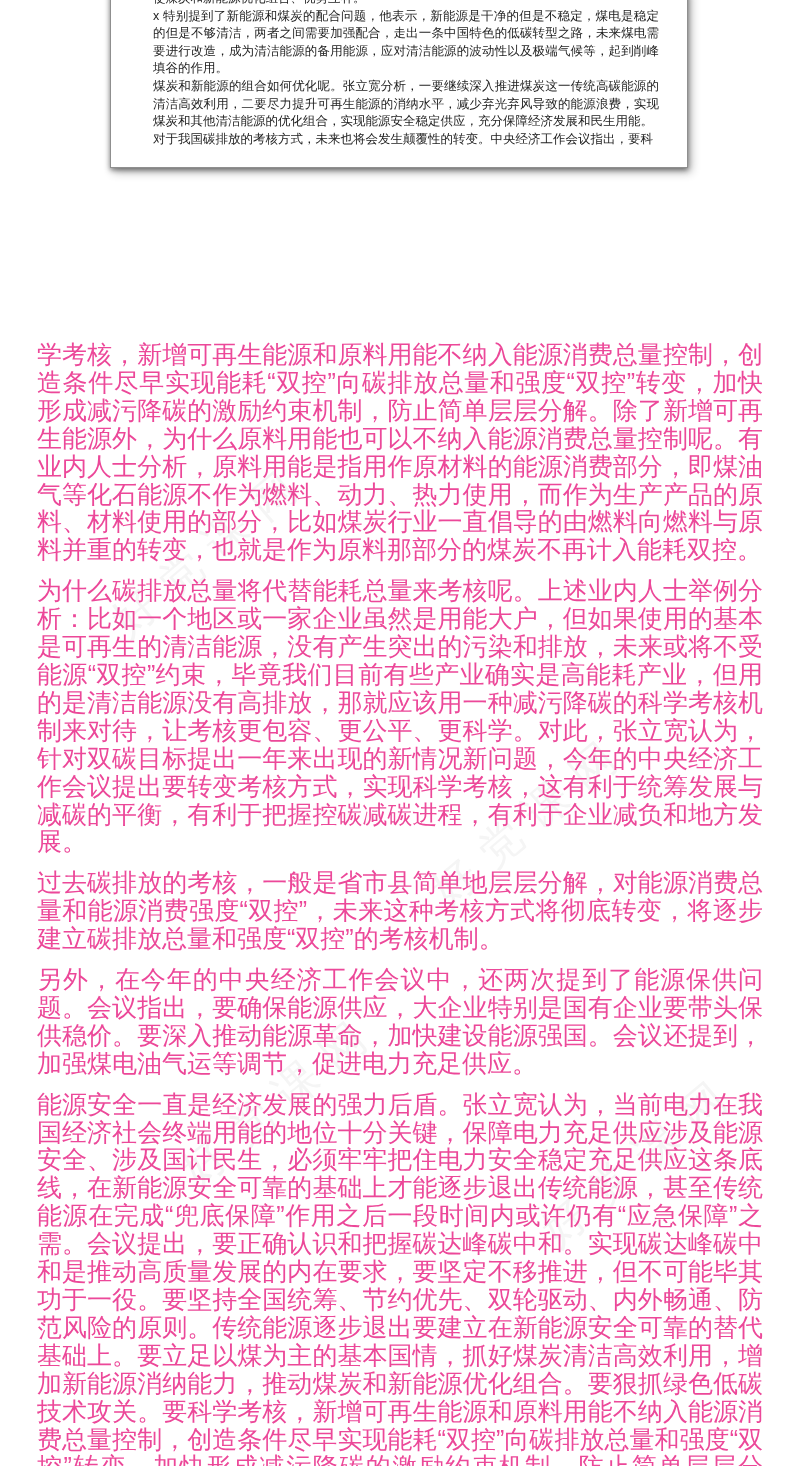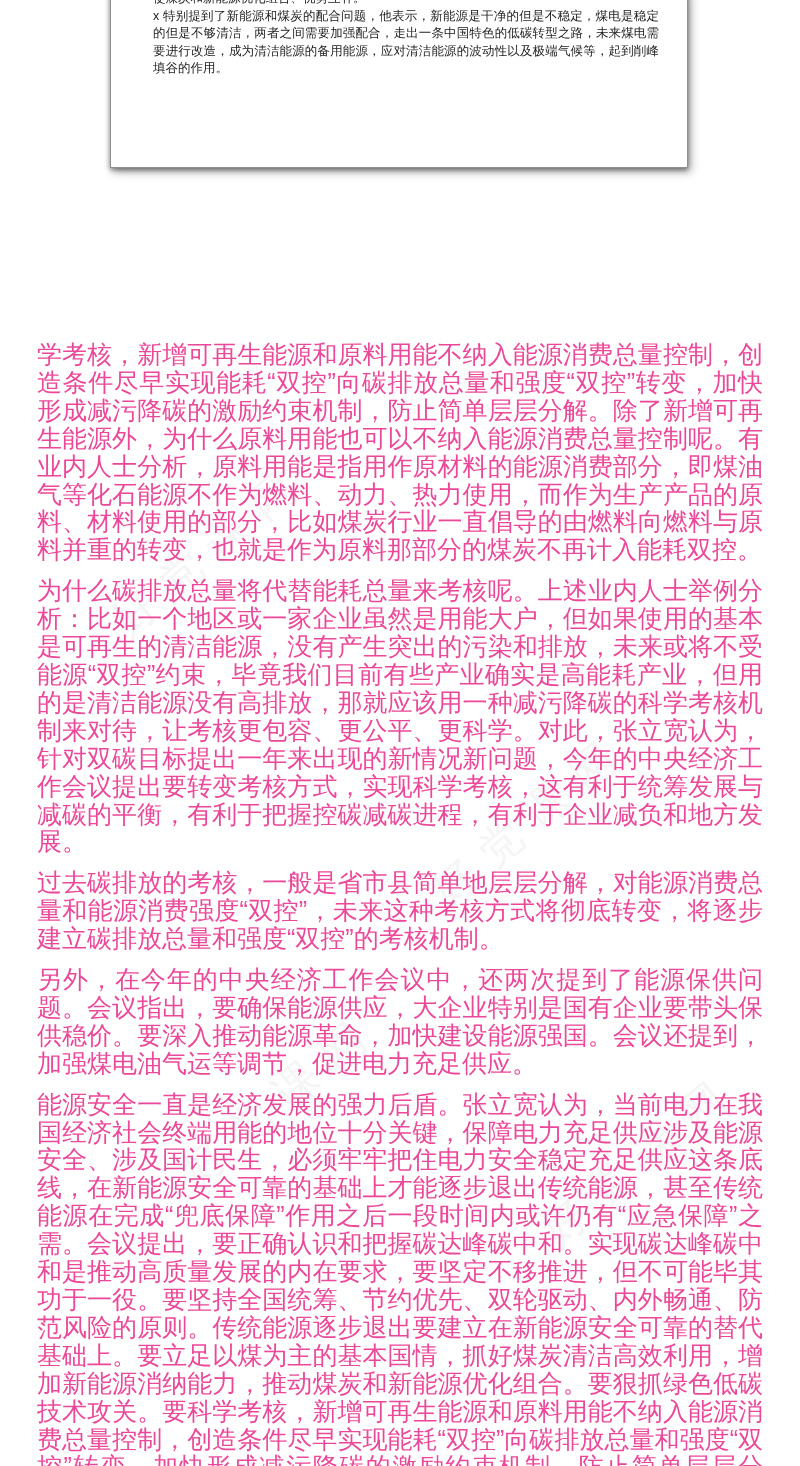--- a/index.html
+++ b/index.html
@@ -67,20 +67,22 @@
 </style>
 </head>
 <body>
 
 <div class="page">
 
   <div class="preview-card">
     <div class="inner">
       <p>使煤炭和新能源优化组合、优势互补。</p>
       <p>x 特别提到了新能源和煤炭的配合问题，他表示，新能源是干净的但是不稳定，煤电是稳定的但是不够清洁，两者之间需要加强配合，走出一条中国特色的低碳转型之路，未来煤电需要进行改造，成为清洁能源的备用能源，应对清洁能源的波动性以及极端气候等，起到削峰填谷的作用。</p>
+      <p>煤炭和新能源的组合如何优化呢。张立宽分析，一要继续深入推进煤炭这一传统高碳能源的清洁高效利用，二要尽力提升可再生能源的消纳水平，减少弃光弃风导致的能源浪费，实现煤炭和其他清洁能源的优化组合，实现能源安全稳定供应，充分保障经济发展和民生用能。</p>
+      <p>对于我国碳排放的考核方式，未来也将会发生颠覆性的转变。中央经济工作会议指出，要科</p>
     </div>
   </div>
 
   <div class="wm wm1">好党课网</div>
   <div class="wm wm2">好党课网</div>
   <div class="wm wm3">好党课网</div>
   <div class="wm wm4">好党课网</div>
 
   <div class="article">
     <p>学考核，新增可再生能源和原料用能不纳入能源消费总量控制，创造条件尽早实现能耗“双控”向碳排放总量和强度“双控”转变，加快形成减污降碳的激励约束机制，防止简单层层分解。除了新增可再生能源外，为什么原料用能也可以不纳入能源消费总量控制呢。有业内人士分析，原料用能是指用作原材料的能源消费部分，即煤油气等化石能源不作为燃料、动力、热力使用，而作为生产产品的原料、材料使用的部分，比如煤炭行业一直倡导的由燃料向燃料与原料并重的转变，也就是作为原料那部分的煤炭不再计入能耗双控。</p>

